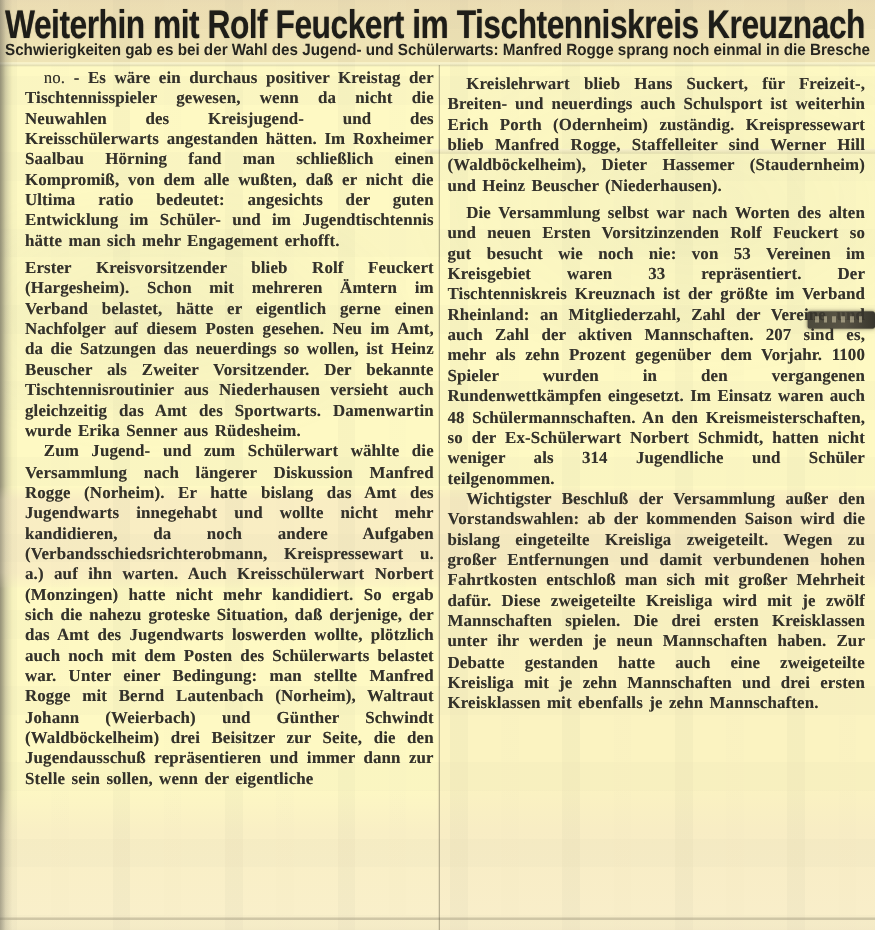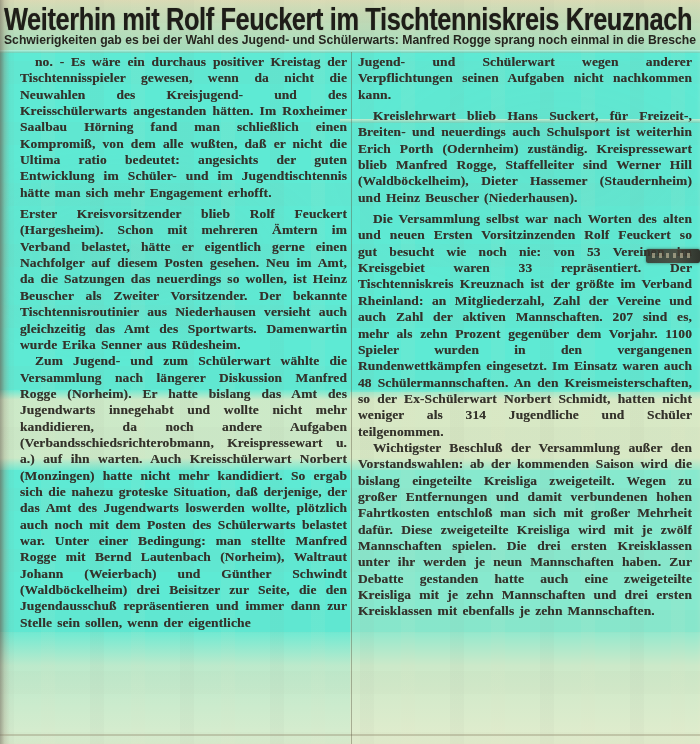--- a/index.html
+++ b/index.html
@@ -1,18 +1,18 @@
 <!DOCTYPE html>
 <html lang="de"><head>
 <meta charset="utf-8">
 <style>
   html,body{margin:0;padding:0;background:#efeee9;}
   .clip{
     position:relative;width:700px;height:744px;overflow:hidden;
-    background:#5eead4;
+    background:#fef9c3;
     box-shadow:inset 6px 0 9px -5px rgba(60,55,40,.55), inset 0 4px 8px -5px rgba(255,250,230,.8);
     font-family:"Liberation Serif","DejaVu Serif",serif;
   }
   
   .band{position:absolute;left:0;right:0;pointer-events:none;}
   .band-headline{top:0;height:50px;background:linear-gradient(180deg,rgba(236,219,178,.85),rgba(226,211,170,.55));}
   .band-cream-mid{top:390px;height:80px;background:linear-gradient(180deg,rgba(247,233,195,.10),rgba(247,233,195,.72) 12%,rgba(247,233,195,.72) 85%,rgba(247,233,195,.15));}
   .band-bottom{top:632px;height:112px;background:linear-gradient(180deg,rgba(246,233,198,.12),rgba(246,233,198,.62) 30%,rgba(248,237,205,.8));}
   .band-right-light{top:392px;bottom:0;left:350px;background:rgba(244,230,192,.28);}
   .texture{position:absolute;inset:0;pointer-events:none;opacity:.5;
@@ -50,21 +50,21 @@
   .col{
     color:#34322b;font-size:13.5px;line-height:16.35px;font-weight:700;
     text-align:justify;word-spacing:1.6px;letter-spacing:.1px;hyphens:auto;overflow:hidden;
     padding-top:4px;text-shadow:0 0 .5px rgba(52,50,43,.5);
   }
   .col-left{width:327px;margin-left:20px;}
   .col-right{width:334px;margin-left:11px;}
   .col p{margin:0;}
   .col p.indent{text-indent:15px;}
   .col p.space{margin-top:5px;}
-  .col b{font-weight:700;}
+  .col b{font-weight:400;}
   .divider{position:absolute;top:52px;bottom:0;left:351px;width:1px;background:rgba(92,87,66,.42);pointer-events:none;}
 </style>
 </head>
 <body>
 
 <div class="clip">
   <div class="band band-headline"></div>
   <div class="band band-cream-mid"></div>
   <div class="band band-right-light"></div>
   <div class="band band-bottom"></div>
@@ -79,21 +79,20 @@
 
   <div class="divider"></div>
 
   <div class="body-cols">
     <div class="col col-left" lang="de">
         <p class="indent "><b>no. </b>- Es wäre ein durchaus positiver Kreistag der Tischtennisspieler gewesen, wenn da nicht die Neuwahlen des Kreisjugend- und des Kreisschülerwarts angestanden hätten. Im Roxheimer Saalbau Hörning fand man schließlich einen Kompromiß, von dem alle wußten, daß er nicht die Ultima ratio bedeutet: angesichts der guten Entwicklung im Schüler- und im Jugendtischtennis hätte man sich mehr Engagement erhofft.</p>
         <p class="space">Erster Kreisvorsitzender blieb Rolf Feuckert (Hargesheim). Schon mit mehreren Ämtern im Verband belastet, hätte er eigentlich gerne einen Nachfolger auf diesem Posten gesehen. Neu im Amt, da die Satzungen das neuerdings so wollen, ist Heinz Beuscher als Zweiter Vorsitzender. Der bekannte Tischtennisroutinier aus Niederhausen versieht auch gleichzeitig das Amt des Sportwarts. Damenwartin wurde Erika Senner aus Rüdesheim.</p>
         <p class="indent ">Zum Jugend- und zum Schülerwart wählte die Versammlung nach längerer Diskussion Manfred Rogge (Norheim). Er hatte bislang das Amt des Jugendwarts innegehabt und wollte nicht mehr kandidieren, da noch andere Aufgaben (Verbandsschiedsrichterobmann, Kreispressewart u. a.) auf ihn warten. Auch Kreisschülerwart Norbert (Monzingen) hatte nicht mehr kandidiert. So ergab sich die nahezu groteske Situation, daß derjenige, der das Amt des Jugendwarts loswerden wollte, plötzlich auch noch mit dem Posten des Schülerwarts belastet war. Unter einer Bedingung: man stellte Manfred Rogge mit Bernd Lautenbach (Norheim), Waltraut Johann (Weierbach) und Günther Schwindt (Waldböckelheim) drei Beisitzer zur Seite, die den Jugendausschuß repräsentieren und immer dann zur Stelle sein sollen, wenn der eigentliche</p>
       </div>
     <div class="col col-right" lang="de">
-        <p class="">Jugend- und Schülerwart wegen anderer Verpflichtungen seinen Aufgaben nicht nachkommen kann.</p>
         <p class="indent space">Kreislehrwart blieb Hans Suckert, für Freizeit-, Breiten- und neuerdings auch Schulsport ist weiterhin Erich Porth (Odernheim) zuständig. Kreispressewart blieb Manfred Rogge, Staffelleiter sind Werner Hill (Waldböckelheim), Dieter Hassemer (Staudernheim) und Heinz Beuscher (Niederhausen).</p>
         <p class="indent space">Die Versammlung selbst war nach Worten des alten und neuen Ersten Vorsitzinzenden Rolf Feuckert so gut besucht wie noch nie: von 53 Vereinen im Kreisgebiet waren 33 repräsentiert. Der Tischtenniskreis Kreuznach ist der größte im Verband Rheinland: an Mitgliederzahl, Zahl der Vereine und auch Zahl der aktiven Mannschaften. 207 sind es, mehr als zehn Prozent gegenüber dem Vorjahr. 1100 Spieler wurden in den vergangenen Rundenwettkämpfen eingesetzt. Im Einsatz waren auch 48 Schülermannschaften. An den Kreismeisterschaften, so der Ex-Schülerwart Norbert Schmidt, hatten nicht weniger als 314 Jugendliche und Schüler teilgenommen.</p>
         <p class="indent ">Wichtigster Beschluß der Versammlung außer den Vorstandswahlen: ab der kommenden Saison wird die bislang eingeteilte Kreisliga zweigeteilt. Wegen zu großer Entfernungen und damit verbundenen hohen Fahrtkosten entschloß man sich mit großer Mehrheit dafür. Diese zweigeteilte Kreisliga wird mit je zwölf Mannschaften spielen. Die drei ersten Kreisklassen unter ihr werden je neun Mannschaften haben. Zur Debatte gestanden hatte auch eine zweigeteilte Kreisliga mit je zehn Mannschaften und drei ersten Kreisklassen mit ebenfalls je zehn Mannschaften.</p>
       </div>
   </div>
 
   <div class="smudge">
       <i></i>
     </div>
 </div>

